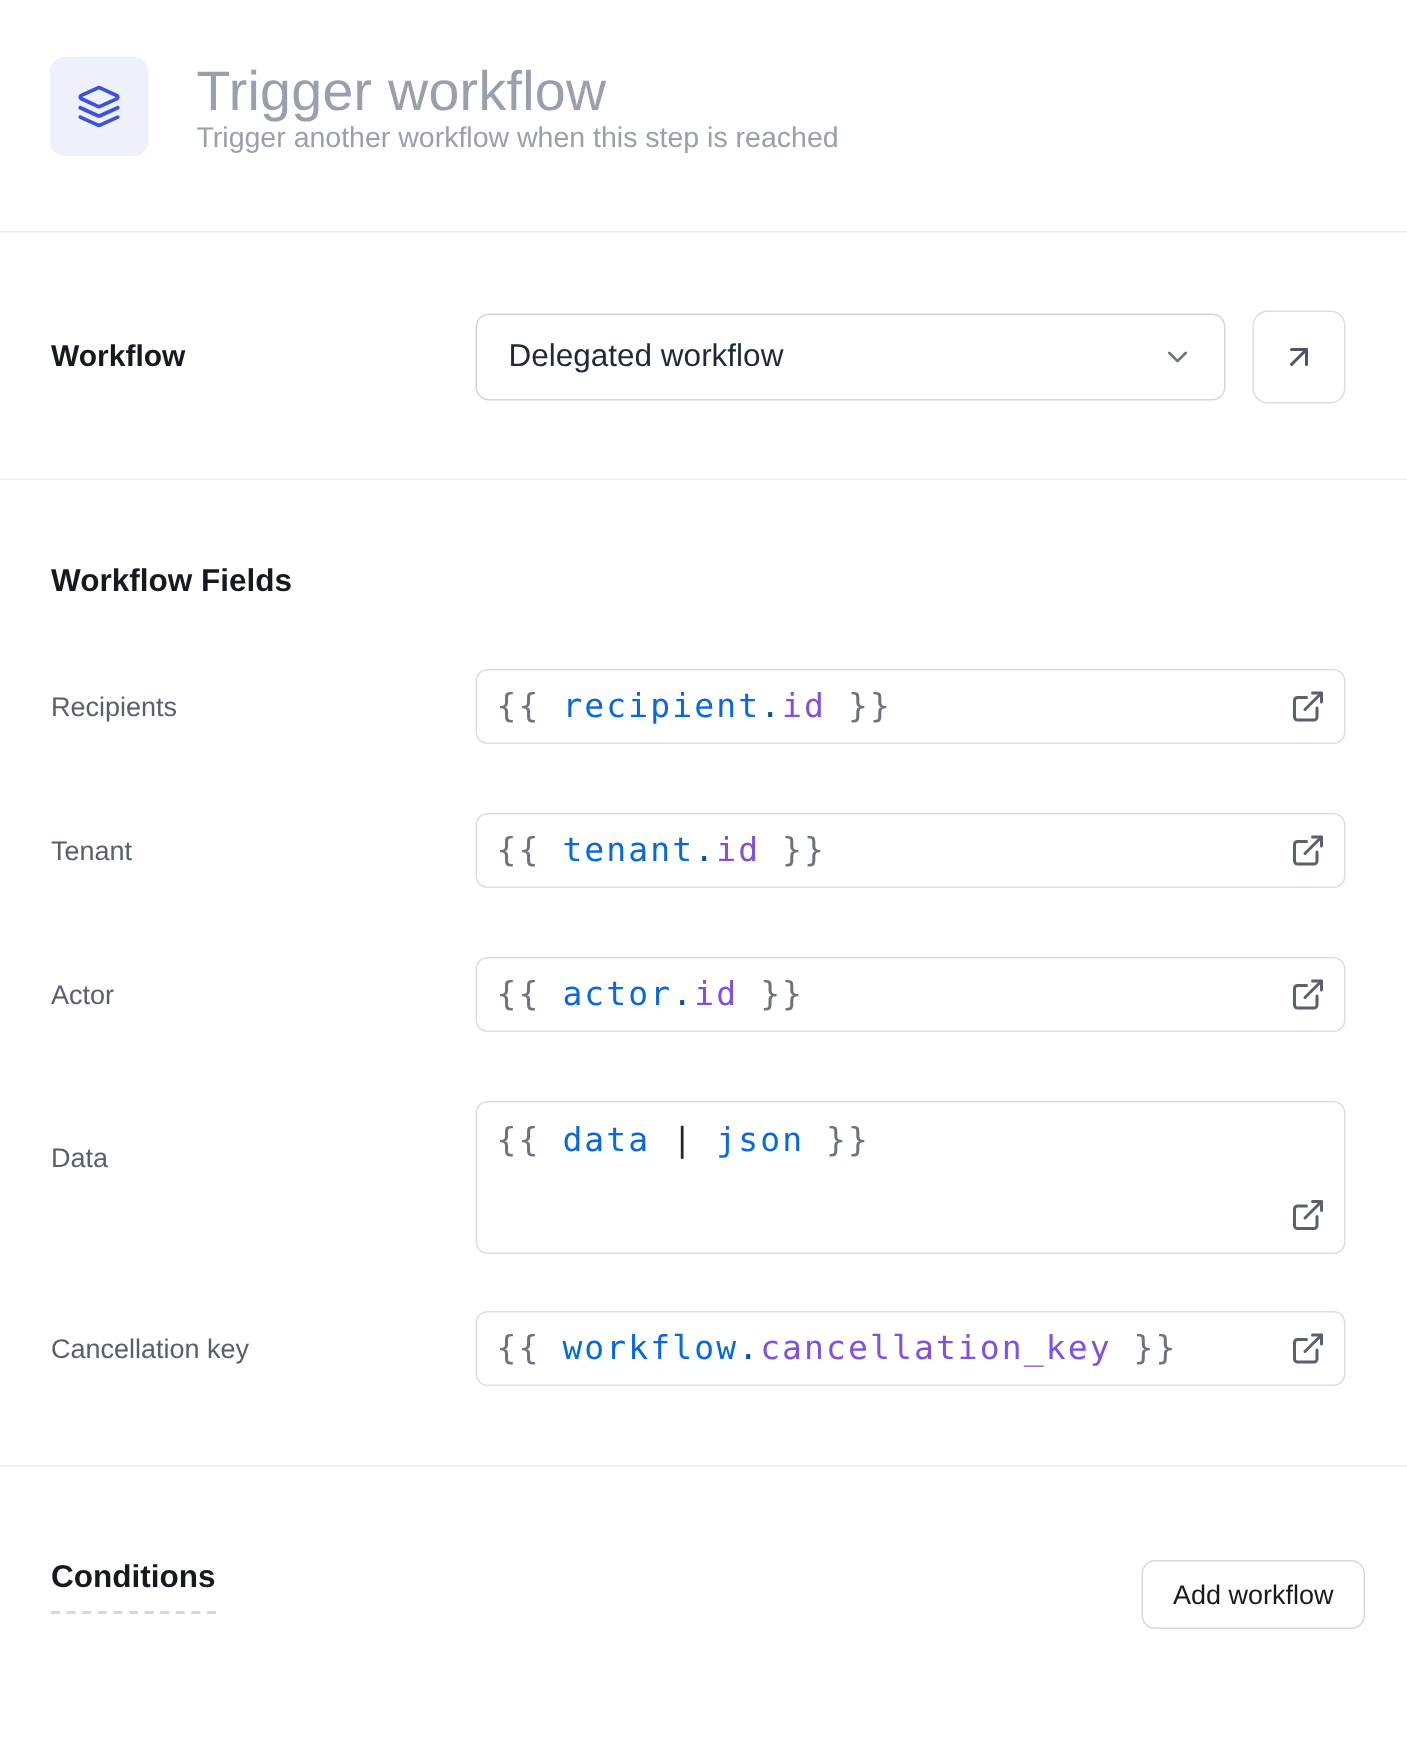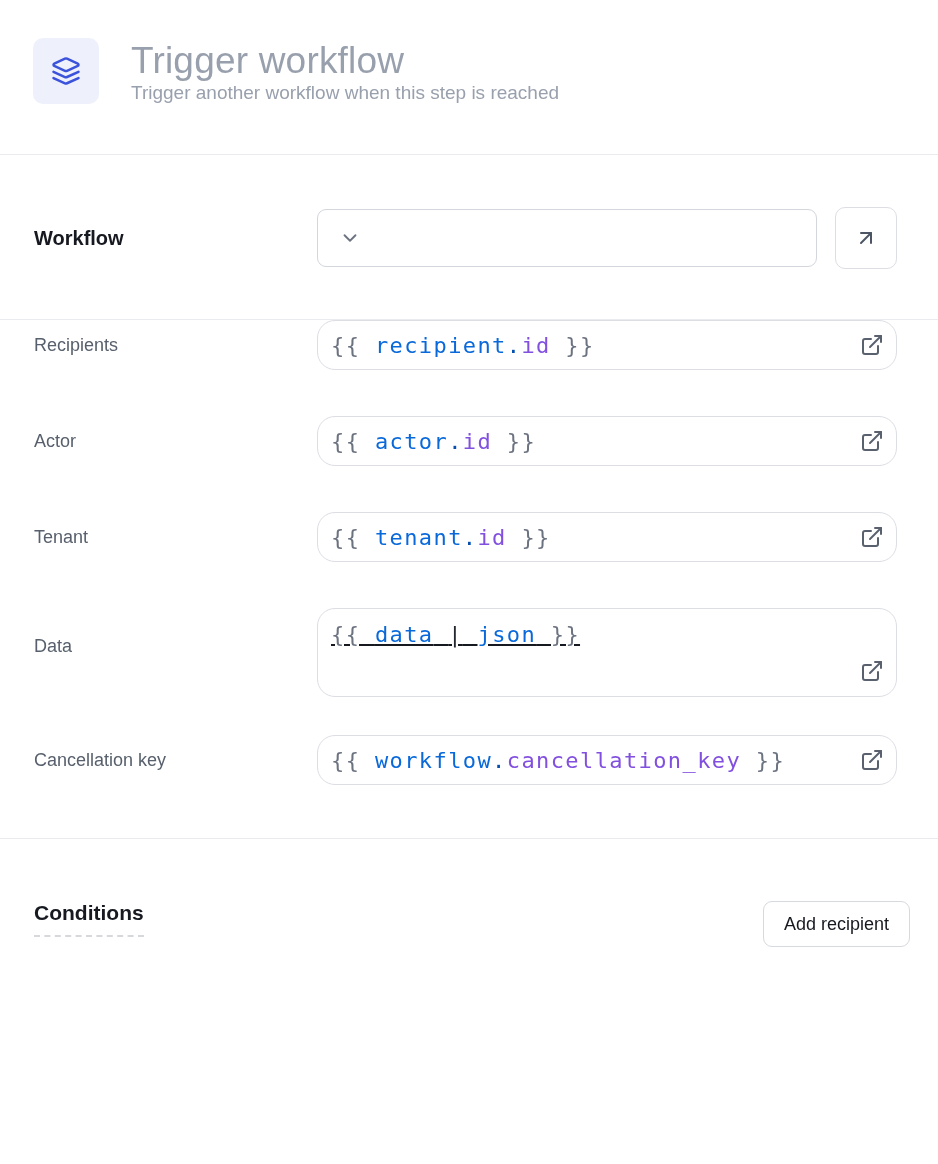--- a/index.html
+++ b/index.html
@@ -54,24 +54,24 @@
   }
   .open-btn svg{width:24px;height:24px;stroke:#4B5563;}
   
   .fields-section{padding:0 41px 0 34px;}
   .section-heading{margin:56px 0 46px;font-size:21px;font-weight:700;color:var(--text-dark);}
   .field-row{display:flex;align-items:center;margin-bottom:46px;}
   .field-row.multiline-row{align-items:flex-start;margin-bottom:38px;}
   .field-label{flex:0 0 283px;font-size:18px;color:var(--text-label);}
   .multiline-row .field-label{padding-top:28px;}
   .field-input{
-    position:relative;flex:1;height:50px;border:1px solid var(--border);border-radius:18px;
+    position:relative;flex:1;height:50px;border:1px solid var(--border);border-radius:8px;
     background:#fff;display:flex;align-items:center;padding:0 48px 0 13px;
   }
-  .field-input.multiline{height:89px;align-items:flex-start;padding-top:13px;text-decoration:underline;}
+  .field-input.multiline{height:102px;align-items:flex-start;padding-top:13px;}
   .code{
     font-family:"DejaVu Sans Mono", monospace;
     font-size:22px;letter-spacing:1.4px;white-space:pre;
   }
   .tok-brace{color:var(--token-brace);}
   .tok-var{color:var(--token-variable);}
   .tok-dot{color:var(--token-dot);}
   .tok-prop{color:var(--token-property);}
   .tok-pipe{color:var(--token-pipe);}
   .tok-plain{color:var(--token-pipe);}
@@ -114,72 +114,74 @@
     <div class="page-title">Trigger workflow</div>
     <div class="page-subtitle">Trigger another workflow when this step is reached</div>
   </div>
 </div>
 
 <hr class="divider divider-1">
 
 <div class="select-row">
   <div class="row-label">Workflow</div>
   <div class="select">
+    <span class="select-value">Delegated workflow</span>
     <span style="display:flex">
       <svg viewBox="0 0 24 24" fill="none" stroke-width="2" stroke-linecap="round" stroke-linejoin="round">
         <polyline points="6 9 12 15 18 9"></polyline>
       </svg>
     </span>
   </div>
   <button class="open-btn">
     <span style="display:flex">
       <svg viewBox="0 0 24 24" fill="none" stroke-width="2" stroke-linecap="round" stroke-linejoin="round">
         <path d="M7 7h10v10"></path>
           <path d="M7 17 17 7"></path>
       </svg>
     </span>
   </button>
 </div>
 
 <hr class="divider">
 
 <div class="fields-section">
+  <div class="section-heading">Workflow Fields</div>
   <div>
   <div class="field-row">
     <div class="field-label">Recipients</div>
     <div class="field-input">
       <span class="code"><span class="tok-brace">{{ </span><span class="tok-var">recipient</span><span class="tok-dot">.</span><span class="tok-prop">id</span><span class="tok-brace"> }}</span></span>
       <span class="ext-link">
         <svg viewBox="0 0 24 24" fill="none" stroke-width="2" stroke-linecap="round" stroke-linejoin="round">
           <path d="M15 3h6v6"></path>
           <path d="M10 14 21 3"></path>
           <path d="M18 13v6a2 2 0 0 1-2 2H5a2 2 0 0 1-2-2V8a2 2 0 0 1 2-2h6"></path>
         </svg>
       </span>
     </div>
   </div>
 
   <div class="field-row">
+    <div class="field-label">Tenant</div>
+    <div class="field-input">
+      <span class="code"><span class="tok-brace">{{ </span><span class="tok-var">tenant</span><span class="tok-dot">.</span><span class="tok-prop">id</span><span class="tok-brace"> }}</span></span>
+      <span class="ext-link">
+        <svg viewBox="0 0 24 24" fill="none" stroke-width="2" stroke-linecap="round" stroke-linejoin="round">
+          <path d="M15 3h6v6"></path>
+          <path d="M10 14 21 3"></path>
+          <path d="M18 13v6a2 2 0 0 1-2 2H5a2 2 0 0 1-2-2V8a2 2 0 0 1 2-2h6"></path>
+        </svg>
+      </span>
+    </div>
+  </div>
+
+  <div class="field-row">
     <div class="field-label">Actor</div>
     <div class="field-input">
       <span class="code"><span class="tok-brace">{{ </span><span class="tok-var">actor</span><span class="tok-dot">.</span><span class="tok-prop">id</span><span class="tok-brace"> }}</span></span>
-      <span class="ext-link">
-        <svg viewBox="0 0 24 24" fill="none" stroke-width="2" stroke-linecap="round" stroke-linejoin="round">
-          <path d="M15 3h6v6"></path>
-          <path d="M10 14 21 3"></path>
-          <path d="M18 13v6a2 2 0 0 1-2 2H5a2 2 0 0 1-2-2V8a2 2 0 0 1 2-2h6"></path>
-        </svg>
-      </span>
-    </div>
-  </div>
-
-  <div class="field-row">
-    <div class="field-label">Tenant</div>
-    <div class="field-input">
-      <span class="code"><span class="tok-brace">{{ </span><span class="tok-var">tenant</span><span class="tok-dot">.</span><span class="tok-prop">id</span><span class="tok-brace"> }}</span></span>
       <span class="ext-link">
         <svg viewBox="0 0 24 24" fill="none" stroke-width="2" stroke-linecap="round" stroke-linejoin="round">
           <path d="M15 3h6v6"></path>
           <path d="M10 14 21 3"></path>
           <path d="M18 13v6a2 2 0 0 1-2 2H5a2 2 0 0 1-2-2V8a2 2 0 0 1 2-2h6"></path>
         </svg>
       </span>
     </div>
   </div>
 
@@ -210,14 +212,14 @@
       </span>
     </div>
   </div>
 </div>
 </div>
 
 <hr class="divider divider-3">
 
 <div class="conditions-row">
   <div class="conditions-heading">Conditions</div>
-  <button class="add-condition-btn">Add recipient</button>
+  <button class="add-condition-btn">Add workflow</button>
 </div>
 
 </body></html>

